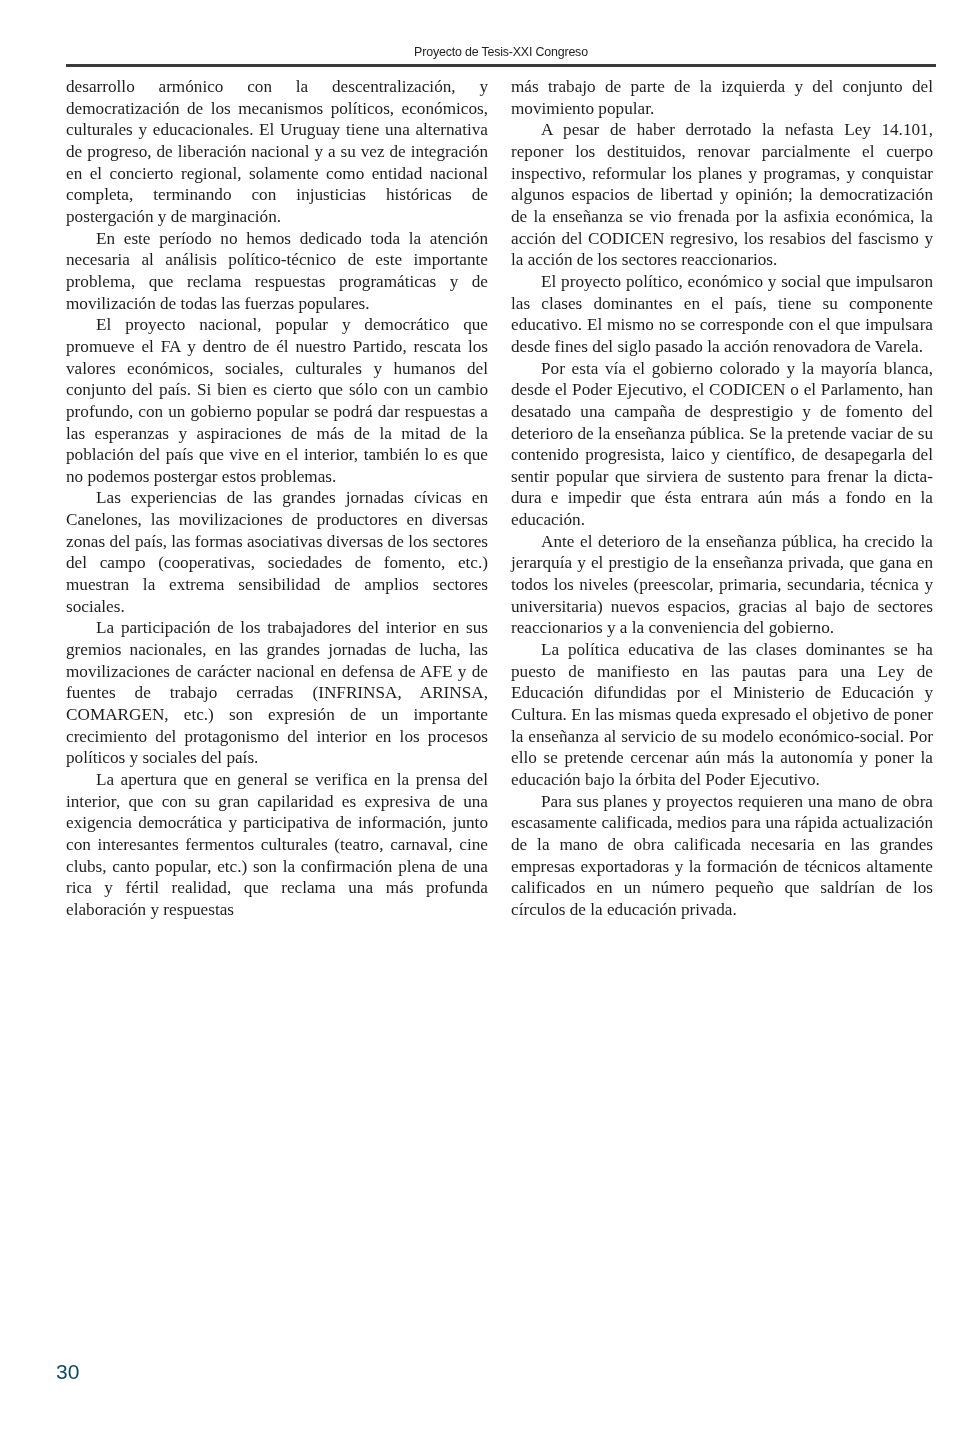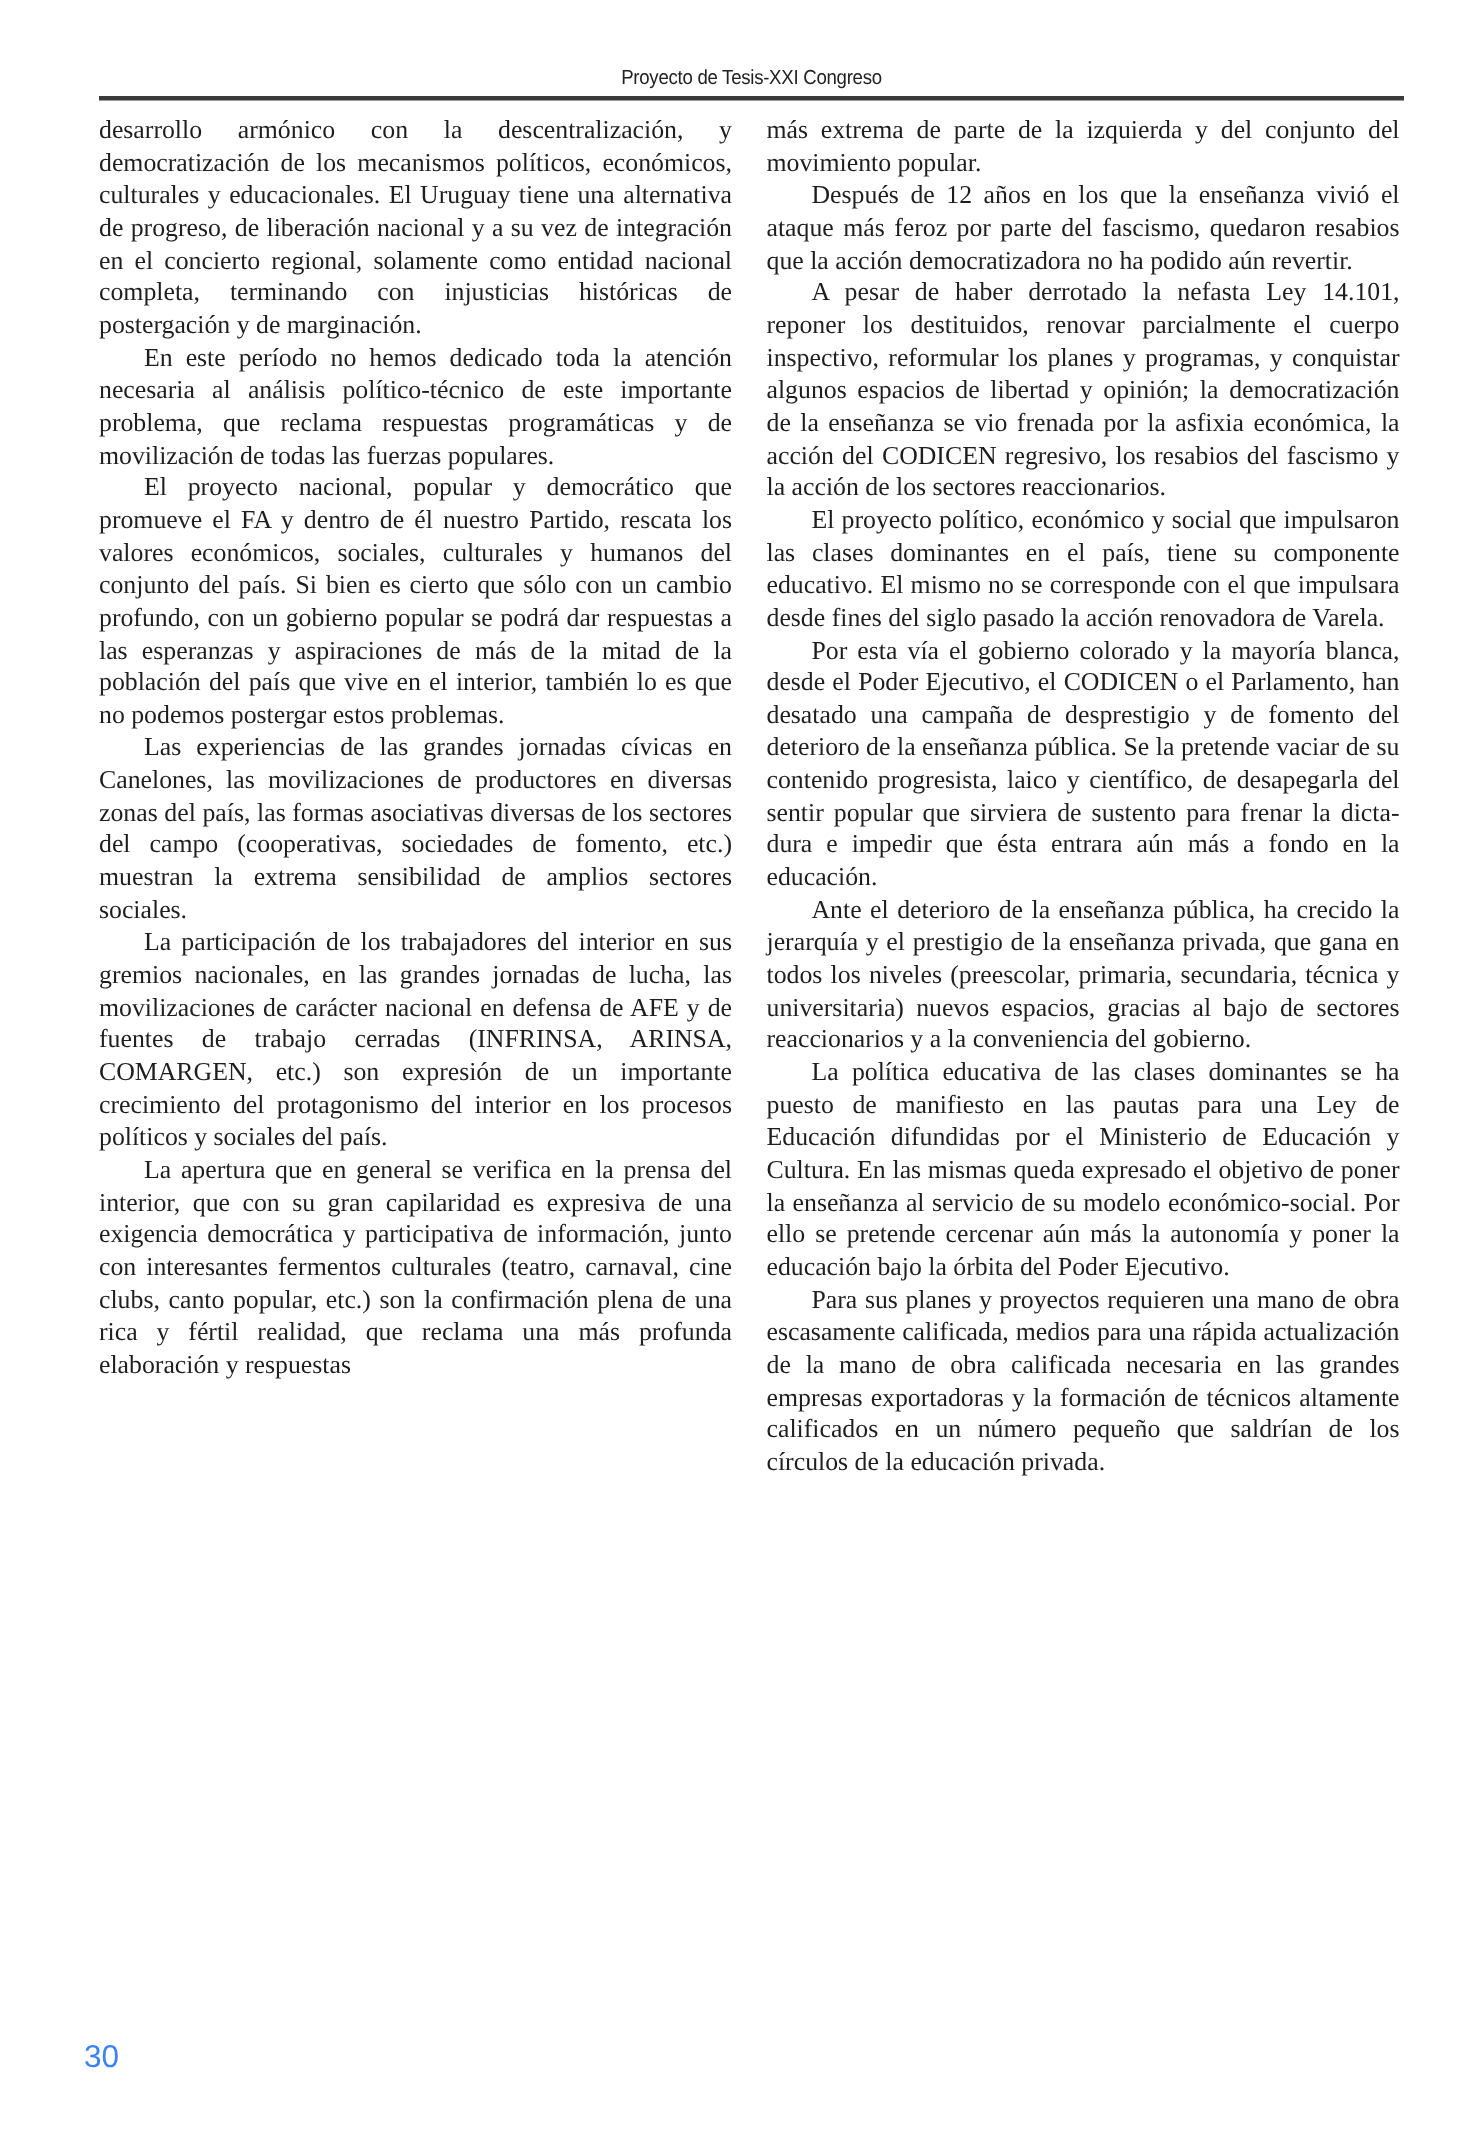--- a/index.html
+++ b/index.html
@@ -21,41 +21,40 @@
   .col-left { left: 66px; }
   .col-right { left: 511px; }
   .col p { margin: 0; }
   .col p.indent { text-indent: 30px; }
   .col h2 {
     font-family: "Liberation Serif", serif; font-size: 17.5px; font-weight: bold;
     letter-spacing: 1px; margin: 23px 0 23px 0; line-height: 21px;
   }
   .page-number {
     position: absolute; top: 1360px; left: 56px;
-    font-family: "Liberation Sans", sans-serif; font-size: 21px; color: #3b82f6;
+    font-family: "Liberation Sans", sans-serif; font-size: 21px; color: #0c4a6e;
   }
 </style>
 </head>
 <body>
 
 <div class="header">Proyecto de Tesis-XXI Congreso</div>
 <div class="header-rule"></div>
 
 <div class="col col-left">
   <p>desarrollo armónico con la descentralización, y democratización de los mecanismos políticos, económicos, culturales y educacionales. El Uruguay tiene una alternativa de progreso, de liberación nacional y a su vez de integración en el concierto regional, solamente como entidad nacional completa, terminando con injusticias históricas de postergación y de marginación.</p>
   <p class="indent">En este período no hemos dedicado toda la aten­ción necesaria al análisis político-técnico de este im­portante problema, que reclama respuestas programá­ticas y de movilización de todas las fuerzas populares.</p>
   <p class="indent">El proyecto nacional, popular y democrático que promueve el FA y dentro de él nuestro Partido, rescata los valores económicos, sociales, culturales y huma­nos del conjunto del país. Si bien es cierto que sólo con un cambio profundo, con un gobierno popular se podrá dar respuestas a las esperanzas y aspiraciones de más de la mitad de la población del país que vive en el interior, también lo es que no podemos postergar estos problemas.</p>
   <p class="indent">Las experiencias de las grandes jornadas cívicas en Canelones, las movilizaciones de productores en diversas zonas del país, las formas asociativas diversas de los sectores del campo (cooperativas, sociedades de fomento, etc.) muestran la extrema sensibilidad de amplios sectores sociales.</p>
   <p class="indent">La participación de los trabajadores del interior en sus gremios nacionales, en las grandes jornadas de lucha, las movilizaciones de carácter nacional en defensa de AFE y de fuentes de trabajo cerradas (INFRINSA, ARINSA, COMARGEN, etc.) son expresión de un importante crecimiento del prota­gonismo del interior en los procesos políticos y sociales del país.</p>
   <p class="indent">La apertura que en general se verifica en la prensa del interior, que con su gran capilaridad es expresiva de una exigencia democrática y participativa de infor­mación, junto con interesantes fermentos culturales (teatro, carnaval, cine clubs, canto popular, etc.) son la confirmación plena de una rica y fértil realidad, que reclama una más profunda elaboración y respuestas</p>
 </div>
 
 <div class="col col-right">
-  <p>más extrema de parte de la izquierda y del conjunto del movimiento popular.</p>
-  <p class="indent">Después de 12 años en los que la enseñanza vivió el ataque más feroz por parte del fascismo, quedaron resabios que la acción democratizadora no ha podido aún revertir.</p>
+  <p>más trabajo de parte de la izquierda y del conjunto del movimiento popular.</p>
   <p class="indent">A pesar de haber derrotado la nefasta Ley 14.101, reponer los destituidos, renovar parcialmente el cuer­po inspectivo, reformular los planes y programas, y conquistar algunos espacios de libertad y opinión; la democratización de la enseñanza se vio frenada por la asfixia económica, la acción del CODICEN regresivo, los resabios del fascismo y la acción de los sectores reaccionarios.</p>
   <p class="indent">El proyecto político, económico y social que impulsaron las clases dominantes en el país, tiene su componente educativo. El mismo no se corresponde con el que impulsara desde fines del siglo pasado la acción renovadora de Varela.</p>
   <p class="indent">Por esta vía el gobierno colorado y la mayoría blanca, desde el Poder Ejecutivo, el CODICEN o el Parlamento, han desatado una campaña de despresti­gio y de fomento del deterioro de la enseñanza pública. Se la pretende vaciar de su contenido progre­sista, laico y científico, de desapegarla del sentir popular que sirviera de sustento para frenar la dicta­dura e impedir que ésta entrara aún más a fondo en la educación.</p>
   <p class="indent">Ante el deterioro de la enseñanza pública, ha crecido la jerarquía y el prestigio de la enseñanza privada, que gana en todos los niveles (preescolar, primaria, secundaria, técnica y universitaria) nuevos espacios, gracias al bajo de sectores reaccionarios y a la conveniencia del gobierno.</p>
   <p class="indent">La política educativa de las clases dominantes se ha puesto de manifiesto en las pautas para una Ley de Educación difundidas por el Ministerio de Educación y Cultura. En las mismas queda expresado el objetivo de poner la enseñanza al servicio de su modelo econó­mico-social. Por ello se pretende cercenar aún más la autonomía y poner la educación bajo la órbita del Poder Ejecutivo.</p>
   <p class="indent">Para sus planes y proyectos requieren una mano de obra escasamente calificada, medios para una rápida actualización de la mano de obra calificada necesaria en las grandes empresas exportadoras y la formación de técnicos altamente calificados en un número pequeño que saldrían de los círculos de la educación privada.</p>
 </div>
 
 <div class="page-number">30</div>
 

